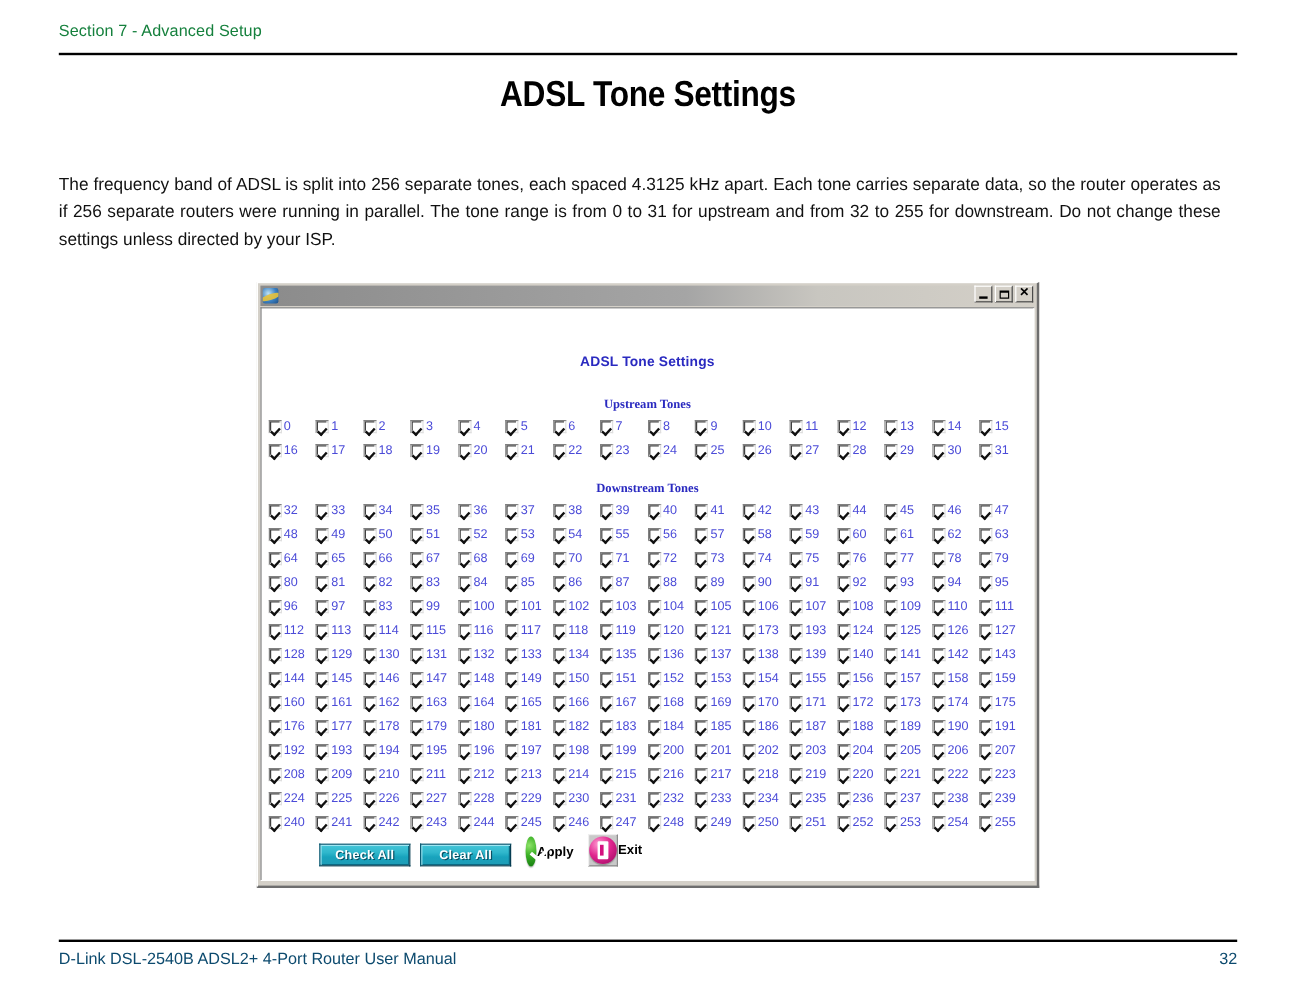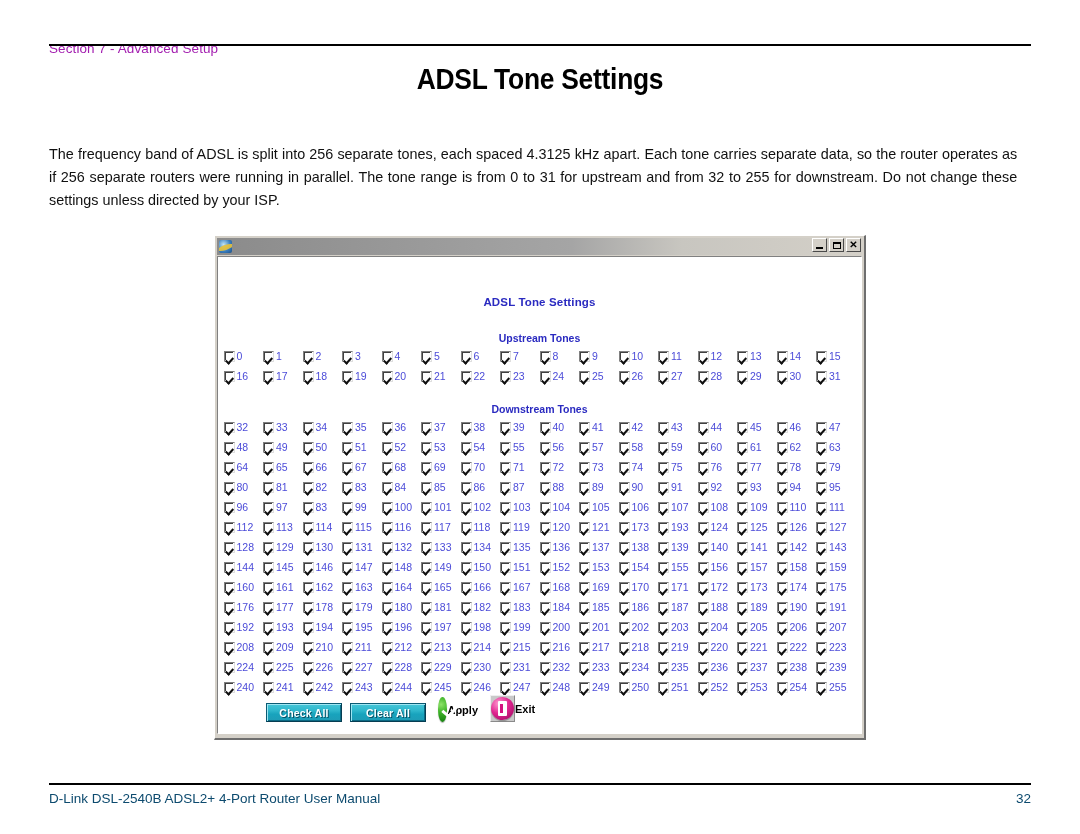--- a/index.html
+++ b/index.html
@@ -18,23 +18,22 @@
 
   
   .page-header {
     position: absolute;
     left: 49px;
     top: 18px;
     width: 982px;
   }
   .page-header .section-label {
     font-size: 13.5px;
-    color: #a21caf;
+    color: #15803d;
     letter-spacing: 0.1px;
-    margin-top: 23px;
   }
   .header-rule {
     position: absolute;
     left: 49px;
     top: 44px;
     width: 982px;
     height: 0;
     border-top: 2px solid #000000;
   }
 
@@ -205,21 +204,21 @@
     font-weight: bold;
     color: #2a2ac0;
     font-family: "Liberation Sans", sans-serif;
     letter-spacing: 0.15px;
   }
   .group-label {
     text-align: center;
     font-size: 10.5px;
     font-weight: bold;
     color: #2a2ac0;
-    font-family: Liberation Sans, sans-serif;
+    font-family: Liberation Serif, serif;
   }
   .group-label.upstream { margin-top: 24px; }
   .group-label.downstream { margin-top: 17px; }
 
   .tone-rows { margin-top: 2px; }
   .tone-row {
     display: flex;
     justify-content: center;
     height: 20px;
     align-items: center;

